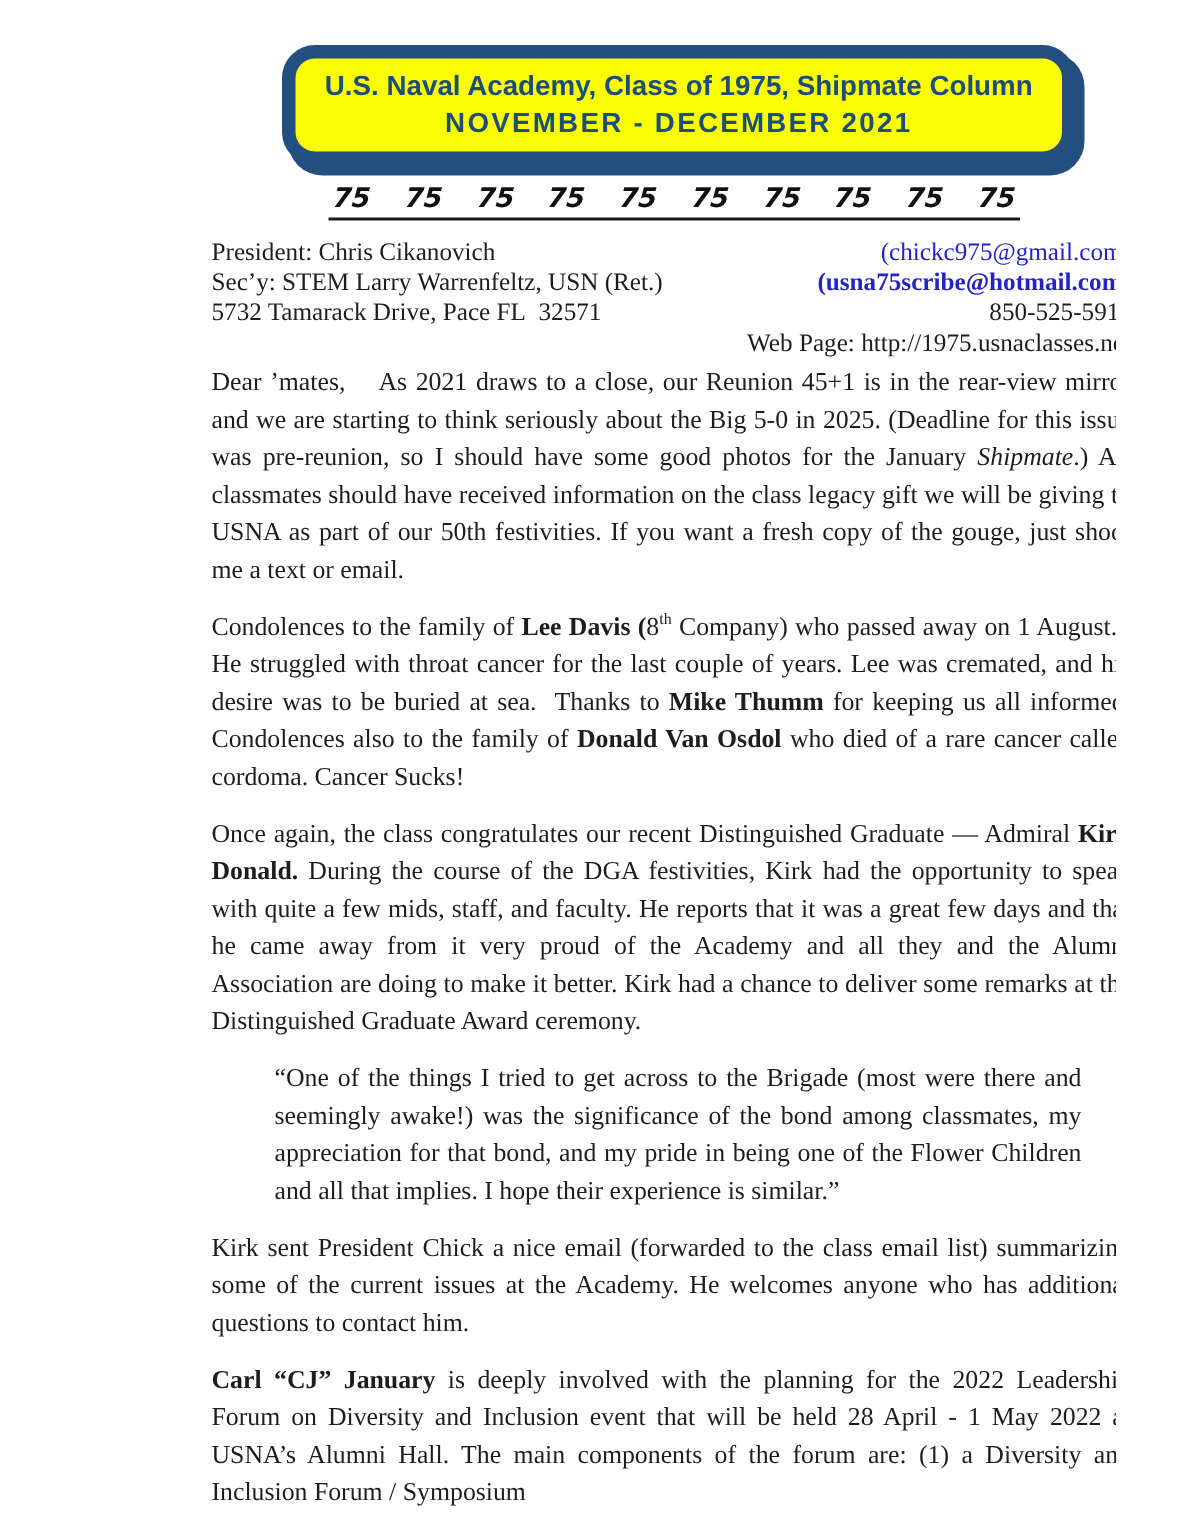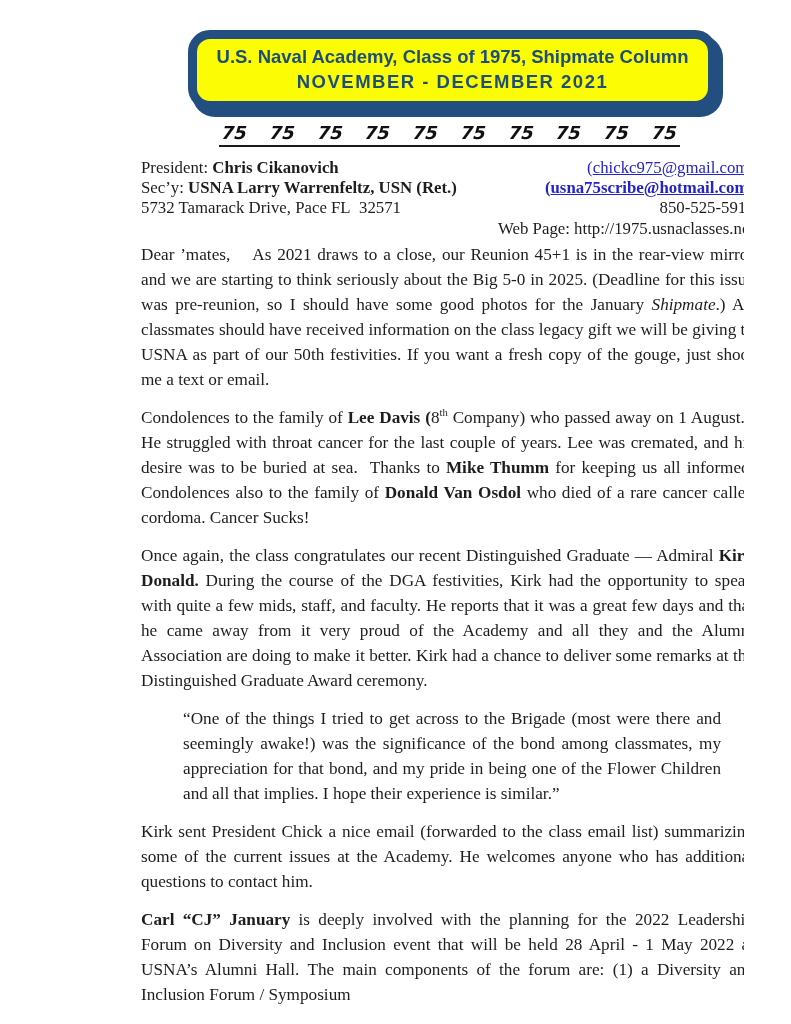--- a/index.html
+++ b/index.html
@@ -33,23 +33,23 @@
     font-family:"DejaVu Sans", sans-serif; font-weight:bold; font-style:italic;
     font-size:18px; line-height:22px; color:#111; transform:skewX(-4deg);
   }
 
   
   .contact {
     position:absolute; left:94px; top:158px; width:613px;
     font-size:16.8px; line-height:20px;
   }
   .crow { display:flex; justify-content:space-between; white-space:nowrap; }
-  .bold { font-weight:bold; }
+  .bold { font-weight:normal; }
   .email-link { color:#2323cb; text-decoration:none; }
-  .email-link .addr { text-decoration:underline; }
+  .email-link .addr { }
   .email-link.bold-link { font-weight:bold; }
   .web-line { text-align:right; margin-top:1px; }
 
   
   .body-text {
     position:absolute; left:94px; top:242px; width:613px;
     font-size:17.2px; line-height:25px; text-align:justify;
   }
   .para { margin:0 0 13px 0; }
   .para.quote { margin:0 33px 13px 42px; }
@@ -79,21 +79,21 @@
       <span class="logo75">75</span>
       <span class="logo75">75</span>
     </div>
 
   <div class="contact">
     <div class="crow">
       <span><span>President: </span><span class="bold">Chris Cikanovich</span></span>
       <span class="email-link"><span>(</span><span class="addr">chickc975@gmail.com</span><span>)</span></span>
     </div>
     <div class="crow">
-      <span><span>Sec’y: </span><span class="bold">USNA Larry Warrenfeltz, USN (Ret.)</span></span>
+      <span><span>Sec’y: </span><span class="bold">STEM Larry Warrenfeltz, USN (Ret.)</span></span>
       <span class="email-link bold-link"><span>(</span><span class="addr">usna75scribe@hotmail.com</span><span>)</span></span>
     </div>
     <div class="crow">
       <span>5732 Tamarack Drive, Pace FL&nbsp;&nbsp;32571</span>
       <span>850-525-5911</span>
     </div>
     <div class="web-line">Web Page: http://1975.usnaclasses.net</div>
   </div>
 
   <div class="body-text">

